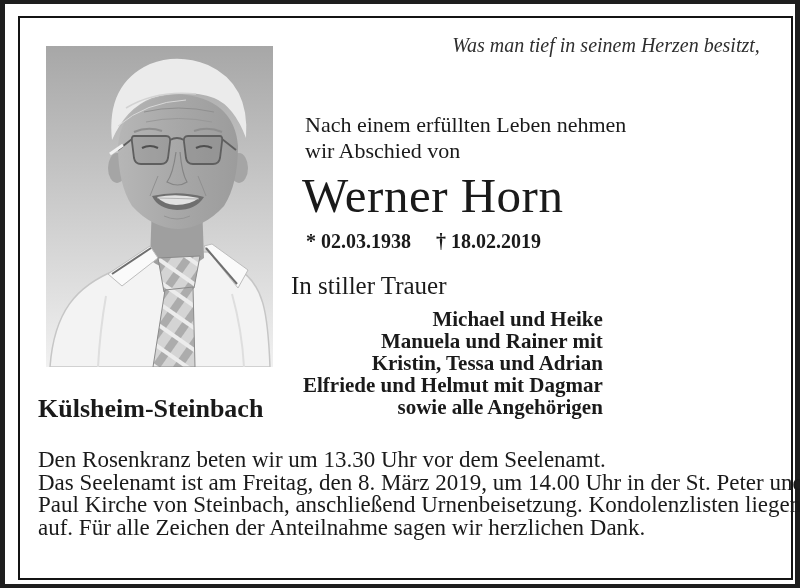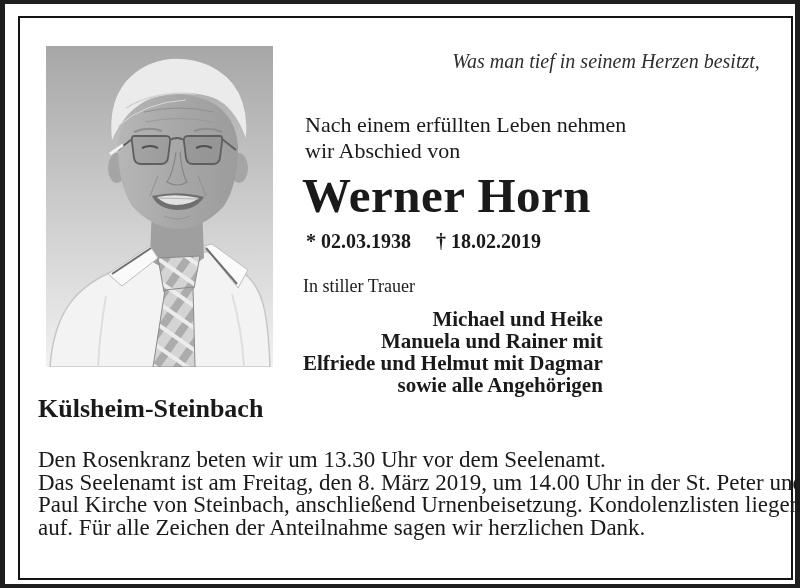--- a/index.html
+++ b/index.html
@@ -26,52 +26,52 @@
   .abs { position: absolute; color: #1a1a1a; }
 
   .photo {
     left: 46px; top: 46px;
     width: 227px; height: 321px;
     overflow: hidden;
   }
   .photo svg { display: block; width: 227px; height: 321px; }
 
   .quote {
-    left: 428px; top: 46px;
+    left: 428px; top: 30px;
     width: 356px;
     text-align: center;
     font-style: italic;
     font-size: 20px;
     line-height: 30px;
     color: #2e2e2e;
   }
   .intro {
     left: 305px; top: 112px;
     font-size: 22px;
     line-height: 26px;
   }
   .name {
     left: 302px; top: 170px;
     font-size: 49px;
     line-height: 52px;
-    font-weight: bold;
+    font-weight: normal;
     letter-spacing: 0.5px;
     white-space: nowrap;
   }
   .dates {
     left: 306px; top: 229px;
     font-size: 20px;
     line-height: 24px;
     font-weight: bold;
     white-space: nowrap;
   }
   .dates .death { margin-left: 20px; }
   .trauer {
-    left: 303px; top: 274px;
-    font-size: 18px;
+    left: 291px; top: 274px;
+    font-size: 25px;
     line-height: 24px;
   }
   .mourners {
     left: 303px; top: 308px;
     font-size: 21px;
     line-height: 22px;
     font-weight: bold;
     text-align: right;
   }
   .location {
@@ -184,20 +184,21 @@
 <div class="abs dates">
   <span>* 02.03.1938</span>
   <span class="death">† 18.02.2019</span>
 </div>
 
 <div class="abs trauer">In stiller Trauer</div>
 
 <div class="abs mourners">
   <div>Michael und Heike</div>
   <div>Manuela und Rainer mit</div>
+  <div>Kristin, Tessa und Adrian</div>
   <div>Elfriede und Helmut mit Dagmar</div>
   <div>sowie alle Angehörigen</div>
 </div>
 
 <div class="abs location">Külsheim-Steinbach</div>
 
 <div class="abs details">
   <div>Den Rosenkranz beten wir um 13.30 Uhr vor dem Seelenamt.</div>
   <div>Das Seelenamt ist am Freitag, den 8. März 2019, um 14.00 Uhr in der St. Peter und</div>
   <div>Paul Kirche von Steinbach, anschließend Urnenbeisetzung. Kondolenzlisten liegen</div>

